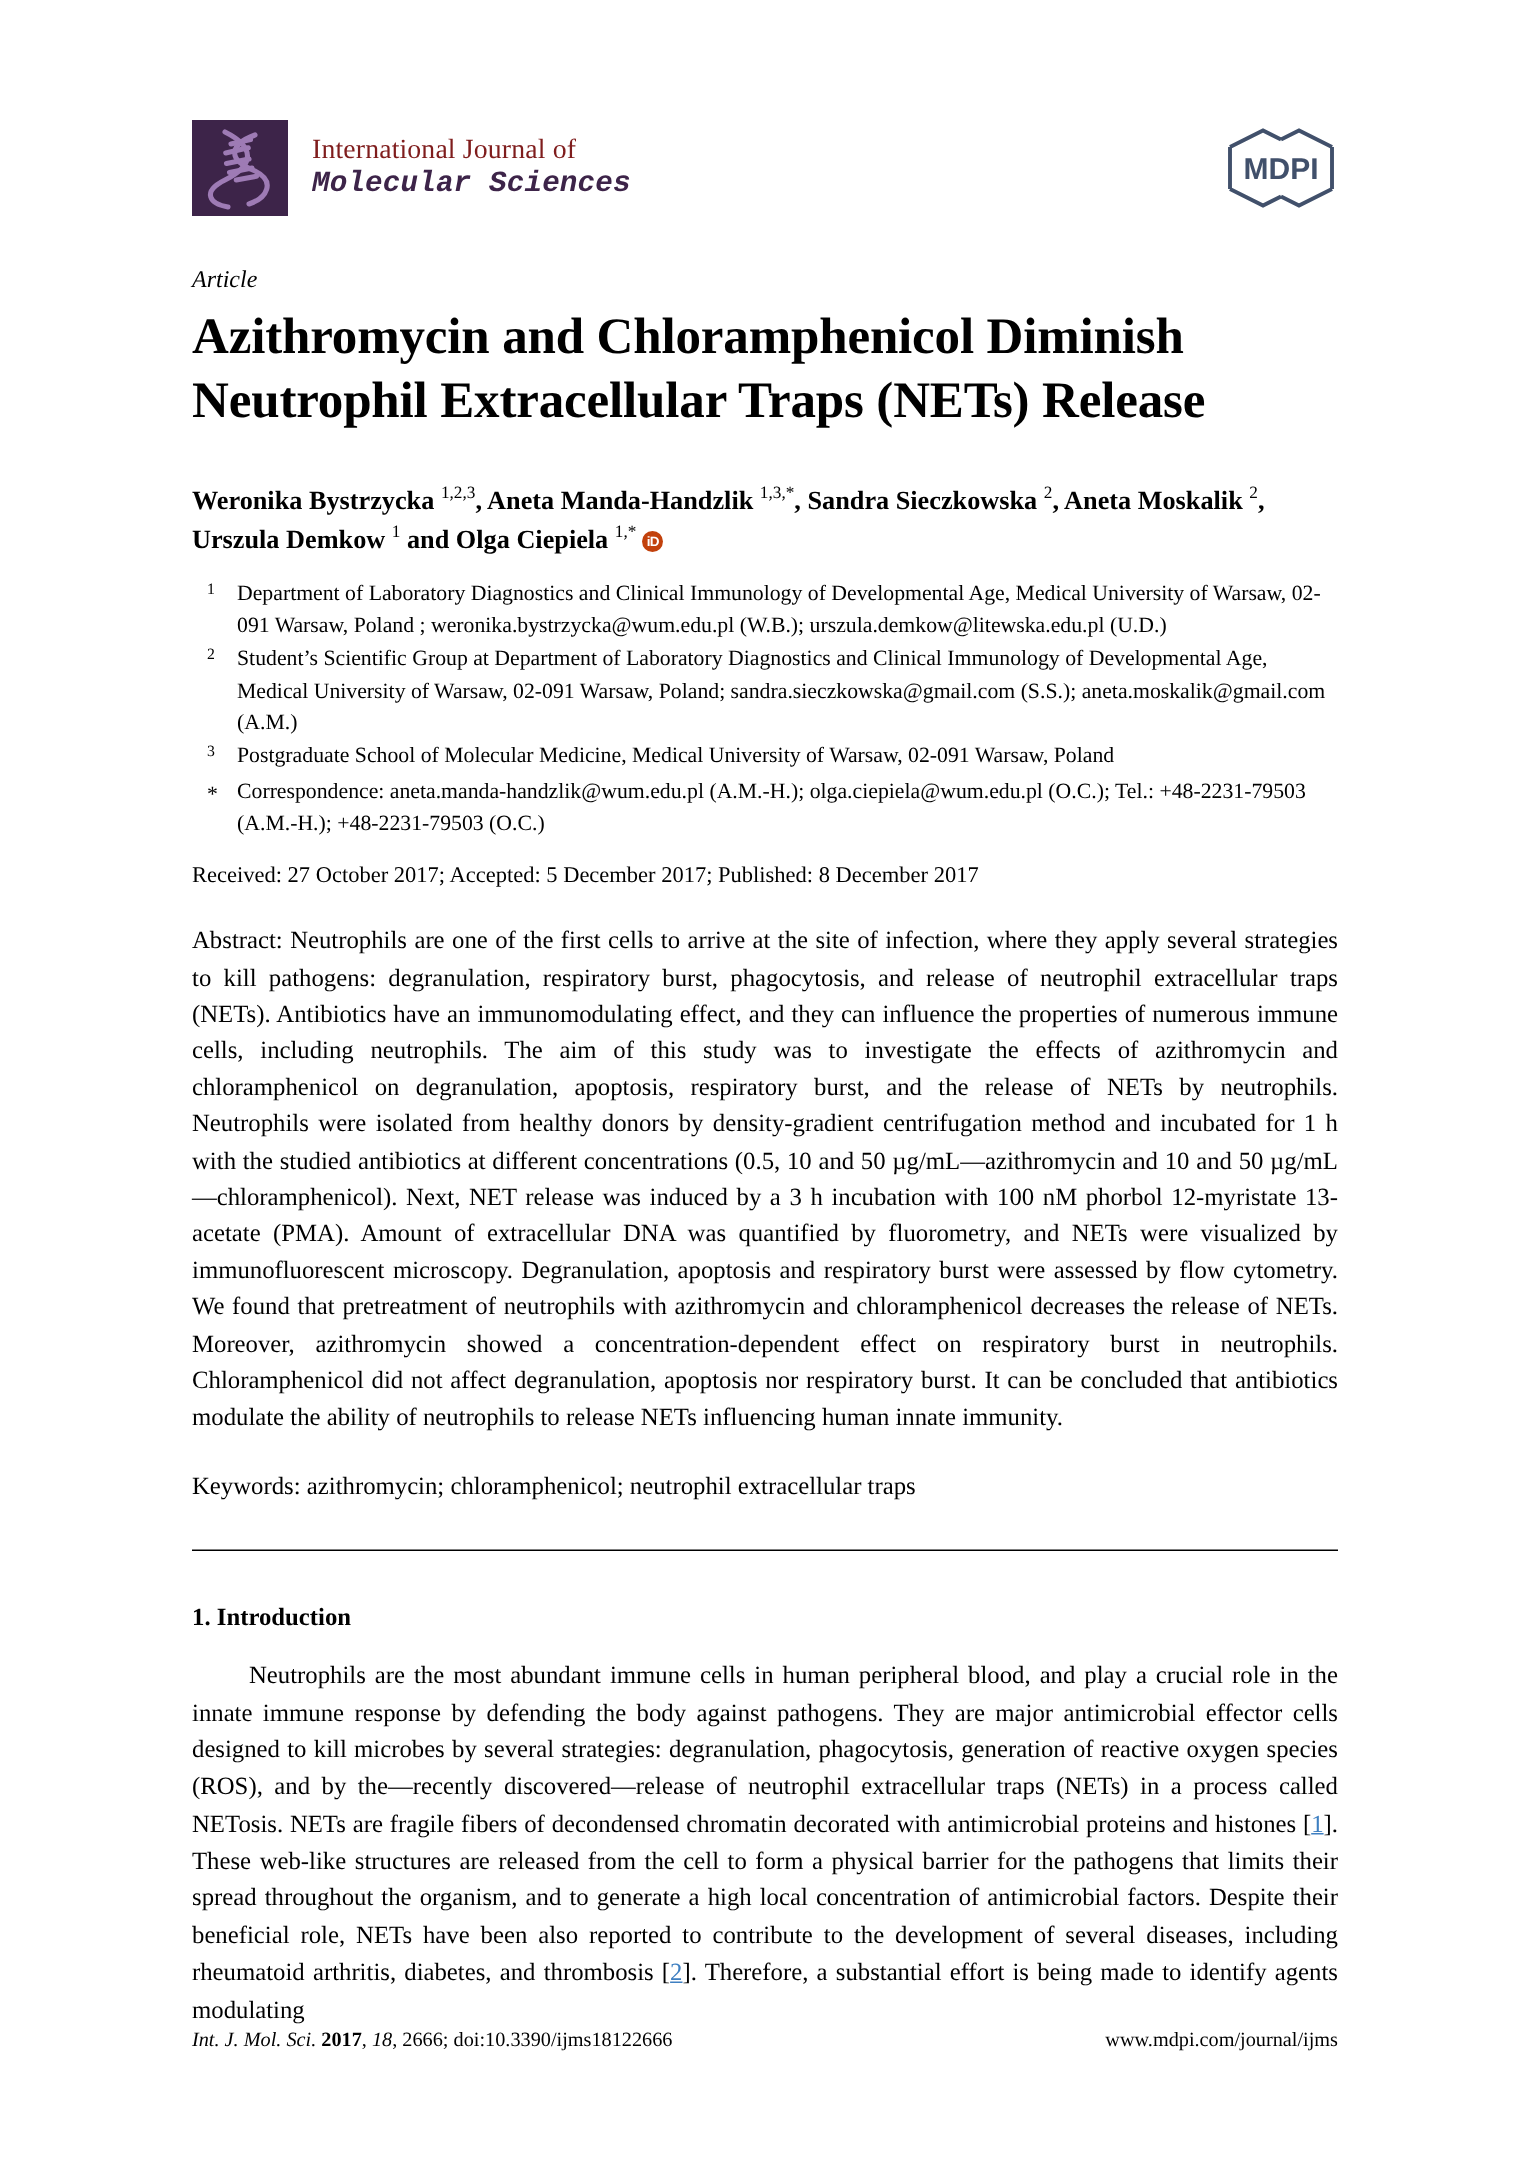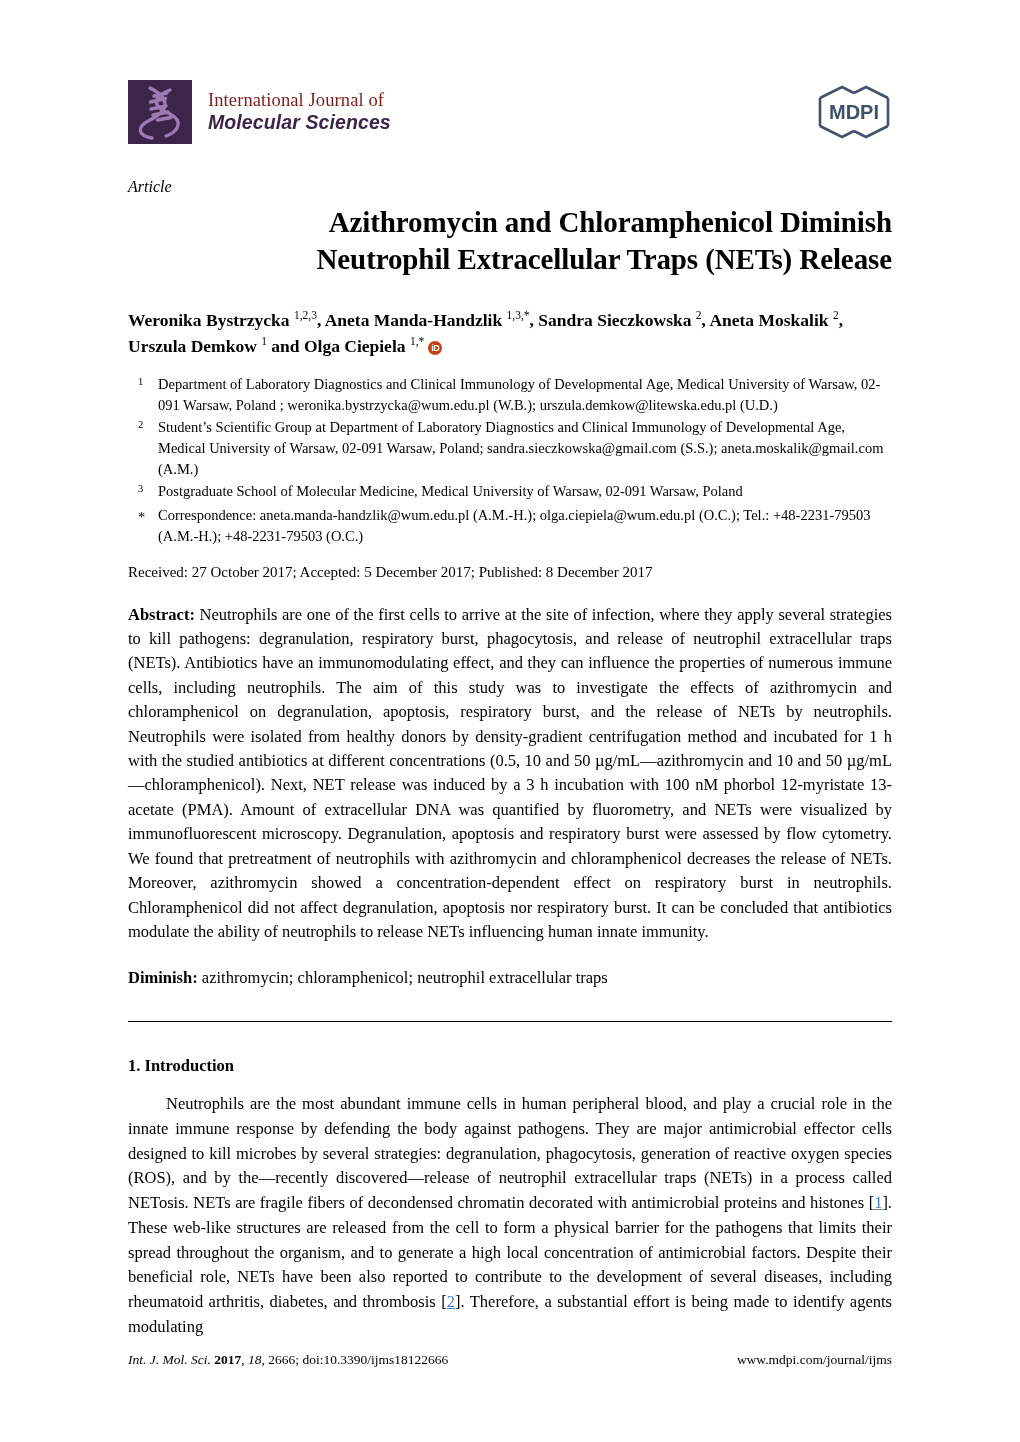--- a/index.html
+++ b/index.html
@@ -52,21 +52,21 @@
     margin-left: 16px;
     line-height: 1.22;
   }
   .journal-line1 {
     font-family: "Liberation Serif", serif;
     font-size: 18.5px;
     color: #7f1d1d;
     letter-spacing: 0.1px;
   }
   .journal-line2 {
-    font-family: Liberation Sans, sans-serif;
+    font-family: Liberation Mono, monospace;
     font-size: 19.5px;
     font-style: italic;
     font-weight: bold;
     color: #3D2449;
     letter-spacing: 0.1px;
   }
   .mdpi-logo {
     position: absolute;
     right: 0;
     top: 4px;
@@ -78,25 +78,24 @@
   .article-type {
     font-family: "Liberation Serif", serif;
     font-style: italic;
     font-size: 16px;
     margin-top: 12px;
     color: #000;
   }
   .paper-title {
     font-family: "Liberation Serif", serif;
     font-weight: bold;
-    font-size: 29px;
+    font-size: 34px;
     line-height: 1.26;
     margin-top: 8px;
     letter-spacing: -0.1px;
-    text-align: right;
   }
 
   
   .authors {
     font-family: "Liberation Serif", serif;
     font-weight: bold;
     font-size: 17.5px;
     line-height: 1.5;
     margin-top: 30px;
   }
@@ -157,21 +156,21 @@
   }
 
   
   .abstract {
     margin-top: 22px;
     font-size: 16.5px;
     line-height: 1.48;
     text-align: justify;
   }
   .abstract b, .keywords b {
-    font-weight: bold;
+    font-weight: normal;
   }
   .keywords {
     margin-top: 22px;
     font-size: 16.5px;
     line-height: 1.48;
   }
 
   hr.rule {
     border: none;
     border-top: 1.4px solid #000;
@@ -286,21 +285,21 @@
     </div>
 
     <div class="dates">Received: 27 October 2017; Accepted: 5 December 2017; Published: 8 December 2017</div>
 
     <div class="abstract">
       <b>Abstract:</b>
       <span>Neutrophils are one of the first cells to arrive at the site of infection, where they apply several strategies to kill pathogens: degranulation, respiratory burst, phagocytosis, and release of neutrophil extracellular traps (NETs). Antibiotics have an immunomodulating effect, and they can influence the properties of numerous immune cells, including neutrophils. The aim of this study was to investigate the effects of azithromycin and chloramphenicol on degranulation, apoptosis, respiratory burst, and the release of NETs by neutrophils. Neutrophils were isolated from healthy donors by density-gradient centrifugation method and incubated for 1 h with the studied antibiotics at different concentrations (0.5, 10 and 50 µg/mL—azithromycin and 10 and 50 µg/mL—chloramphenicol). Next, NET release was induced by a 3 h incubation with 100 nM phorbol 12-myristate 13-acetate (PMA). Amount of extracellular DNA was quantified by fluorometry, and NETs were visualized by immunofluorescent microscopy. Degranulation, apoptosis and respiratory burst were assessed by flow cytometry. We found that pretreatment of neutrophils with azithromycin and chloramphenicol decreases the release of NETs. Moreover, azithromycin showed a concentration-dependent effect on respiratory burst in neutrophils. Chloramphenicol did not affect degranulation, apoptosis nor respiratory burst. It can be concluded that antibiotics modulate the ability of neutrophils to release NETs influencing human innate immunity.</span>
     </div>
 
     <div class="keywords">
-      <b>Diminish:</b>
+      <b>Keywords:</b>
       <span>azithromycin; chloramphenicol; neutrophil extracellular traps</span>
     </div>
 
     <hr class="rule">
 
     <div class="section-head">1. Introduction</div>
 
     <p class="body-par"><span>Neutrophils are the most abundant immune cells in human peripheral blood, and play a crucial role in the innate immune response by defending the body against pathogens. They are major antimicrobial effector cells designed to kill microbes by several strategies: degranulation, phagocytosis, generation of reactive oxygen species (ROS), and by the—recently discovered—release of neutrophil extracellular traps (NETs) in a process called NETosis. NETs are fragile fibers of decondensed chromatin decorated with antimicrobial proteins and histones [</span><a class="cite" href="#">1</a><span>]. These web-like structures are released from the cell to form a physical barrier for the pathogens that limits their spread throughout the organism, and to generate a high local concentration of antimicrobial factors. Despite their beneficial role, NETs have been also reported to contribute to the development of several diseases, including rheumatoid arthritis, diabetes, and thrombosis [</span><a class="cite" href="#">2</a><span>]. Therefore, a substantial effort is being made to identify agents modulating</span></p>
 
   </div>

